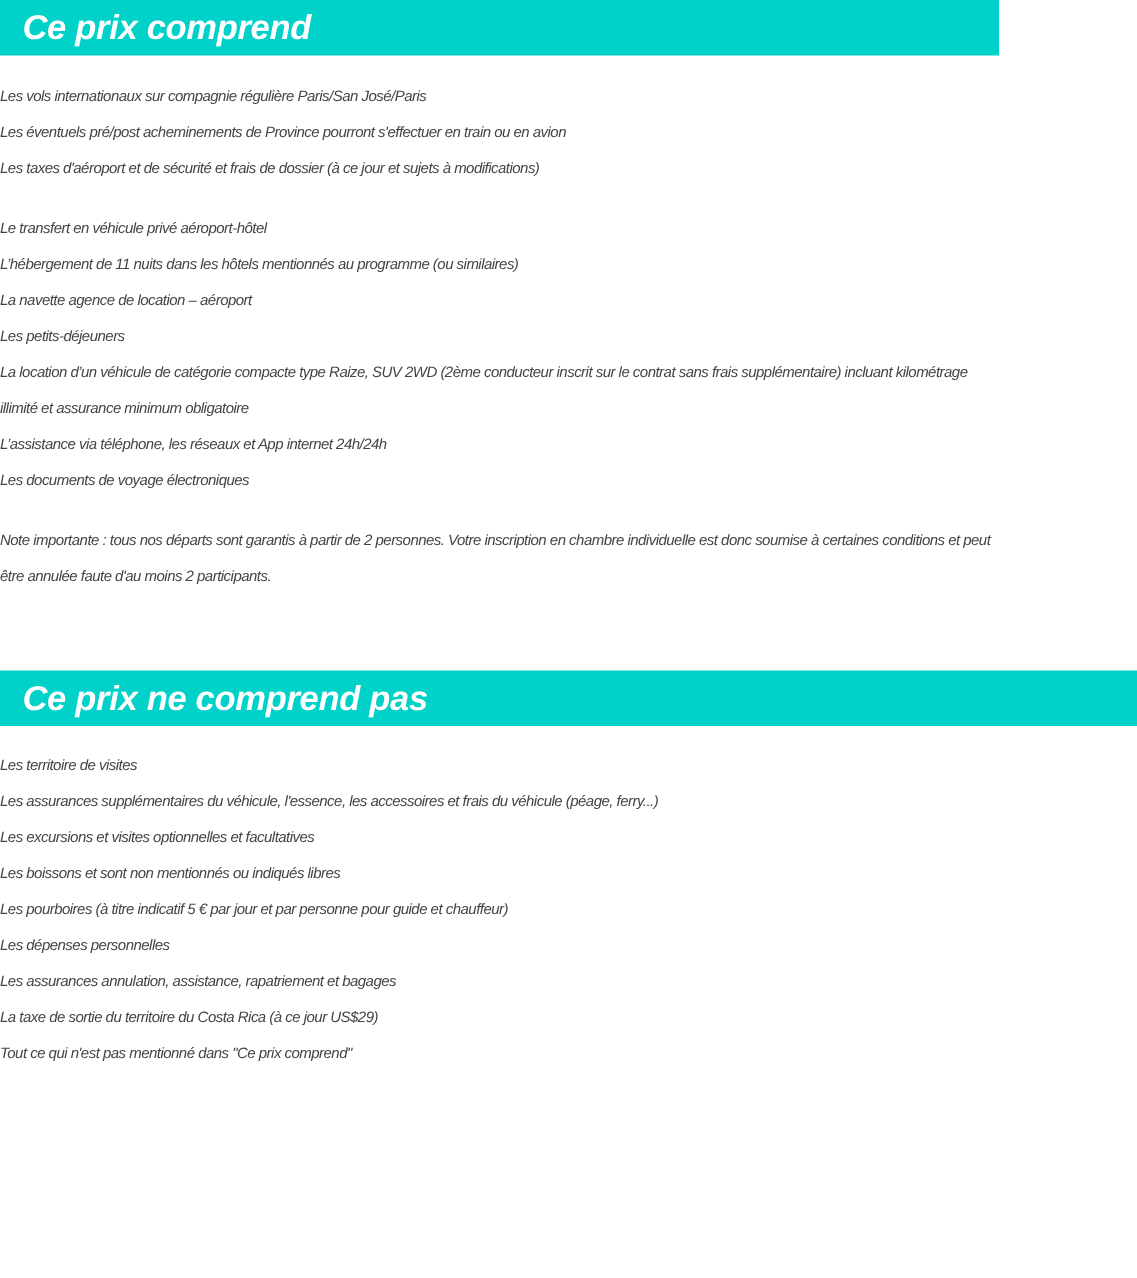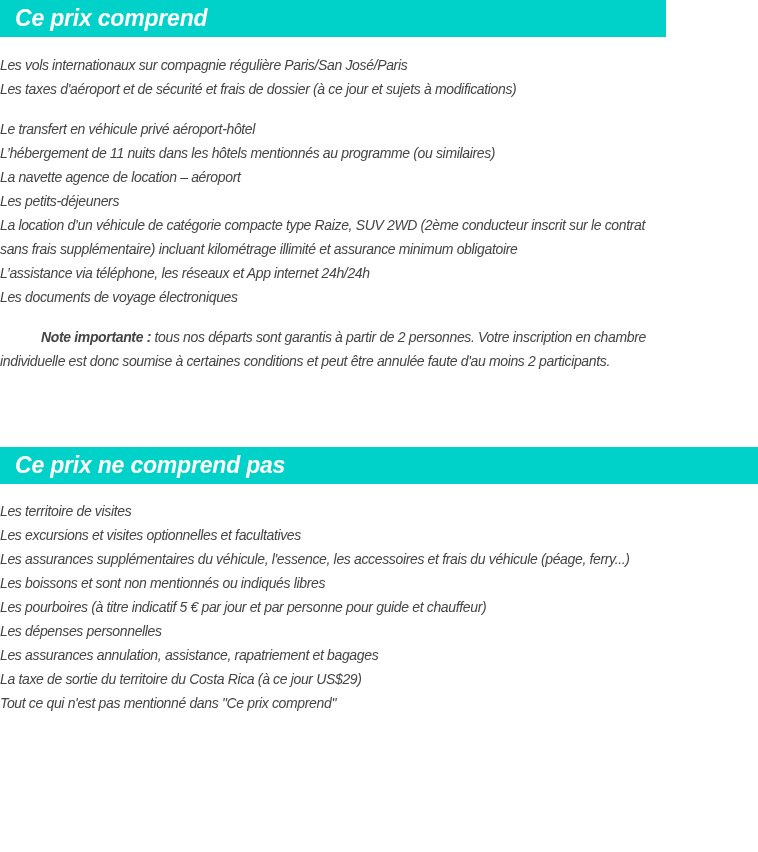--- a/index.html
+++ b/index.html
@@ -31,45 +31,45 @@
       margin: 0;
       line-height: 37px;
     }
     .block {
       margin: 0;
       padding: 0;
       list-style: none;
     }
     .line {
       font-style: italic;
-      font-size: 14px;
+      font-size: 10px;
       line-height: 24px;
       letter-spacing: -0.35px;
       white-space: normal;
     }
     .gap-top-16 { margin-top: 16px; }
     .note-label {
-      font-weight: bold;
+      font-weight: normal;
       font-style: italic;
-      margin-left: 41px;
     }
     #sec1 { position: absolute; top: 0; left: 0; width: 666px; }
     #sec2 { position: absolute; top: 447px; left: 0; width: 758px; }
     .list1 { margin-top: 16px; }
   </style>
 </head>
 <body>
 
 <section id="sec1">
   <div class="section-bar">
     <h2 class="section-title">Ce prix comprend</h2>
   </div>
 
   <ul class="block list1">
     <li class="line">Les vols internationaux sur compagnie régulière Paris/San José/Paris</li>
+    <li class="line">Les éventuels pré/post acheminements de Province pourront s'effectuer en train ou en avion</li>
     <li class="line">Les taxes d'aéroport et de sécurité et frais de dossier (à ce jour et sujets à modifications)</li>
   </ul>
 
   <ul class="block gap-top-16">
     <li class="line">Le transfert en véhicule privé aéroport-hôtel</li>
     <li class="line">L’hébergement de 11 nuits dans les hôtels mentionnés au programme (ou similaires)</li>
     <li class="line">La navette agence de location – aéroport</li>
     <li class="line">Les petits-déjeuners</li>
     <li class="line">La location d’un véhicule de catégorie compacte type Raize, SUV 2WD (2ème conducteur inscrit sur le contrat sans frais supplémentaire) incluant kilométrage illimité et assurance minimum obligatoire</li>
     <li class="line">L’assistance via téléphone, les réseaux et App internet 24h/24h</li>
@@ -79,22 +79,22 @@
   <p class="line block gap-top-16"><span class="note-label">Note importante :</span><span> tous nos départs sont garantis à partir de 2 personnes. Votre inscription en chambre individuelle est donc soumise à certaines conditions et peut être annulée faute d'au moins 2 participants.</span></p>
 </section>
 
 <section id="sec2">
   <div class="section-bar">
     <h2 class="section-title">Ce prix ne comprend pas</h2>
   </div>
 
   <ul class="block list1" style="margin-top:15px;">
     <li class="line">Les territoire de visites</li>
+    <li class="line">Les assurances supplémentaires du véhicule, l'essence, les accessoires et frais du véhicule (péage, ferry...)</li>
     <li class="line">Les excursions et visites optionnelles et facultatives</li>
-    <li class="line">Les assurances supplémentaires du véhicule, l'essence, les accessoires et frais du véhicule (péage, ferry...)</li>
     <li class="line">Les boissons et sont non mentionnés ou indiqués libres</li>
     <li class="line">Les pourboires (à titre indicatif 5 € par jour et par personne pour guide et chauffeur)</li>
     <li class="line">Les dépenses personnelles</li>
     <li class="line">Les assurances annulation, assistance, rapatriement et bagages</li>
     <li class="line">La taxe de sortie du territoire du Costa Rica (à ce jour US$29)</li>
     <li class="line">Tout ce qui n'est pas mentionné dans "Ce prix comprend"</li>
   </ul>
 </section>
 
 </body></html>

